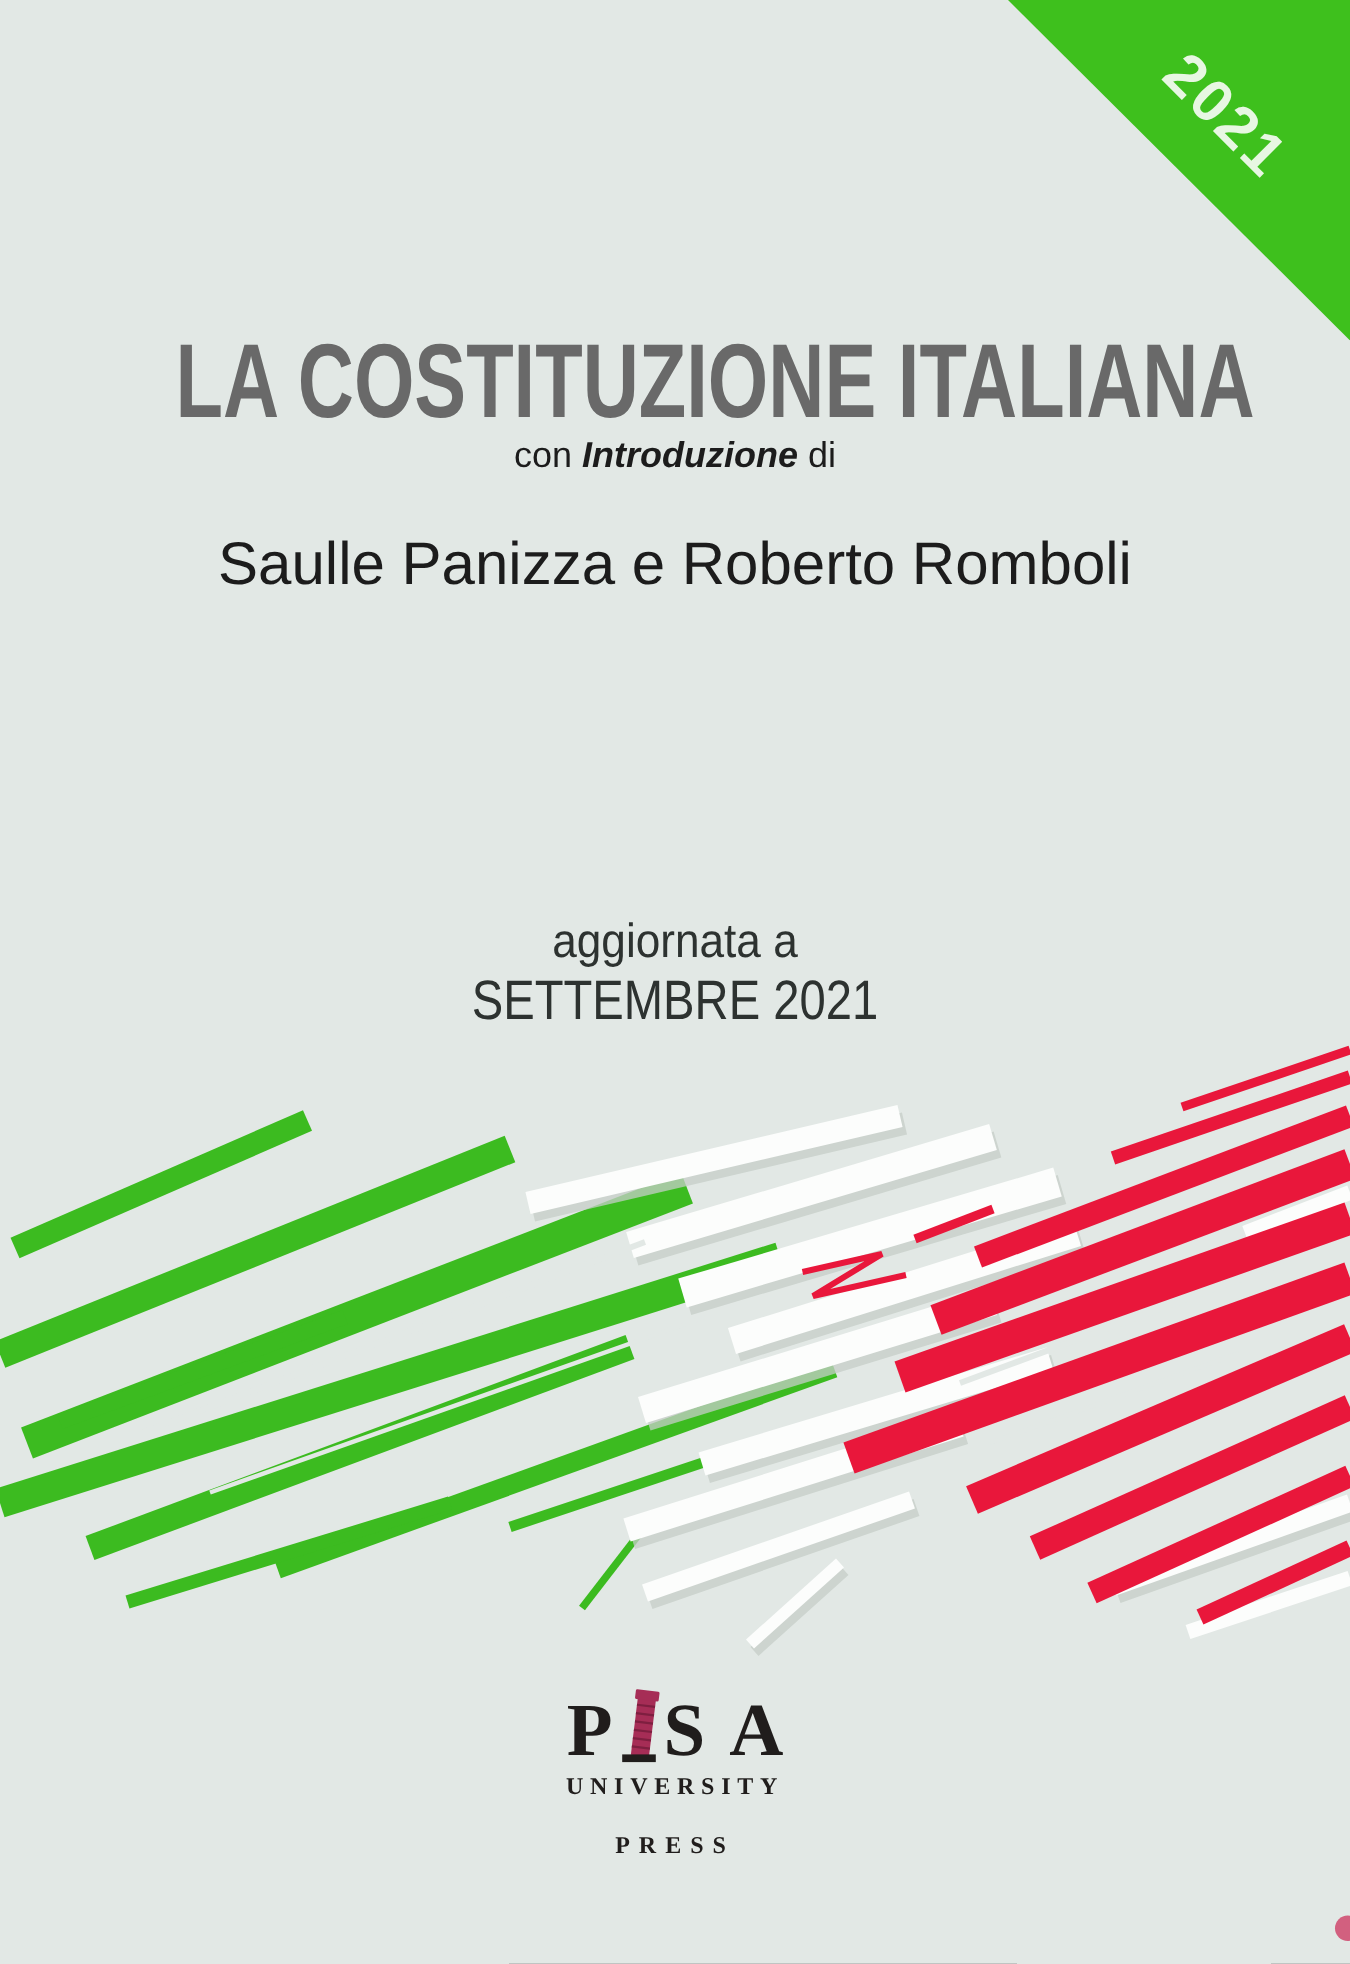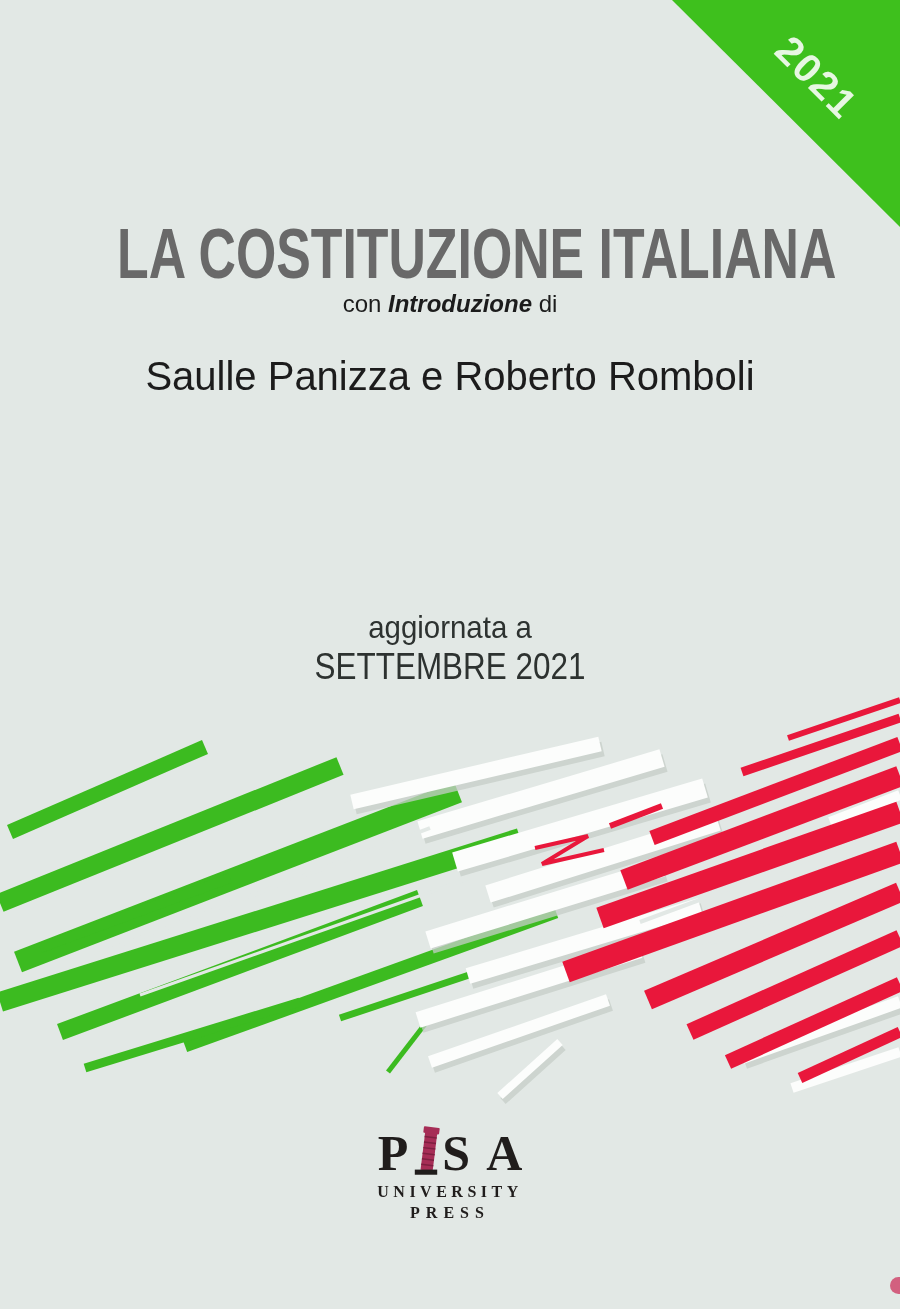--- a/index.html
+++ b/index.html
@@ -46,21 +46,21 @@
   
   .publisher{position:absolute;top:1124px;left:0;width:900px;display:flex;
     flex-direction:column;align-items:center;color:var(--logo_dark);
     font-family:"Liberation Serif",serif;font-weight:700;}
   .pisa-row{display:flex;align-items:flex-end;font-size:50px;line-height:50px;}
   .pisa-row .lp{margin-right:4px;}
   .pisa-row .ls{margin-left:2px;}
   .pisa-row .la{margin-left:16px;}
   .tower{margin:0 0 2px 0;}
   .university{font-size:16px;letter-spacing:4.5px;margin-top:5px;text-align:right;}
-  .press{font-size:16px;letter-spacing:6px;margin-top:3px;}
+  .press{font-size:16px;letter-spacing:6px;margin-top:21px;}
 
   .red-dot{position:absolute;right:-7px;top:1277px;width:17px;height:17px;
     border-radius:50%;background:var(--dot_pink);}
 </style>
 </head>
 <body>
 
 <div class="cover">
 
   <svg class="flag" viewBox="0 0 900 1309" xmlns="http://www.w3.org/2000/svg">

